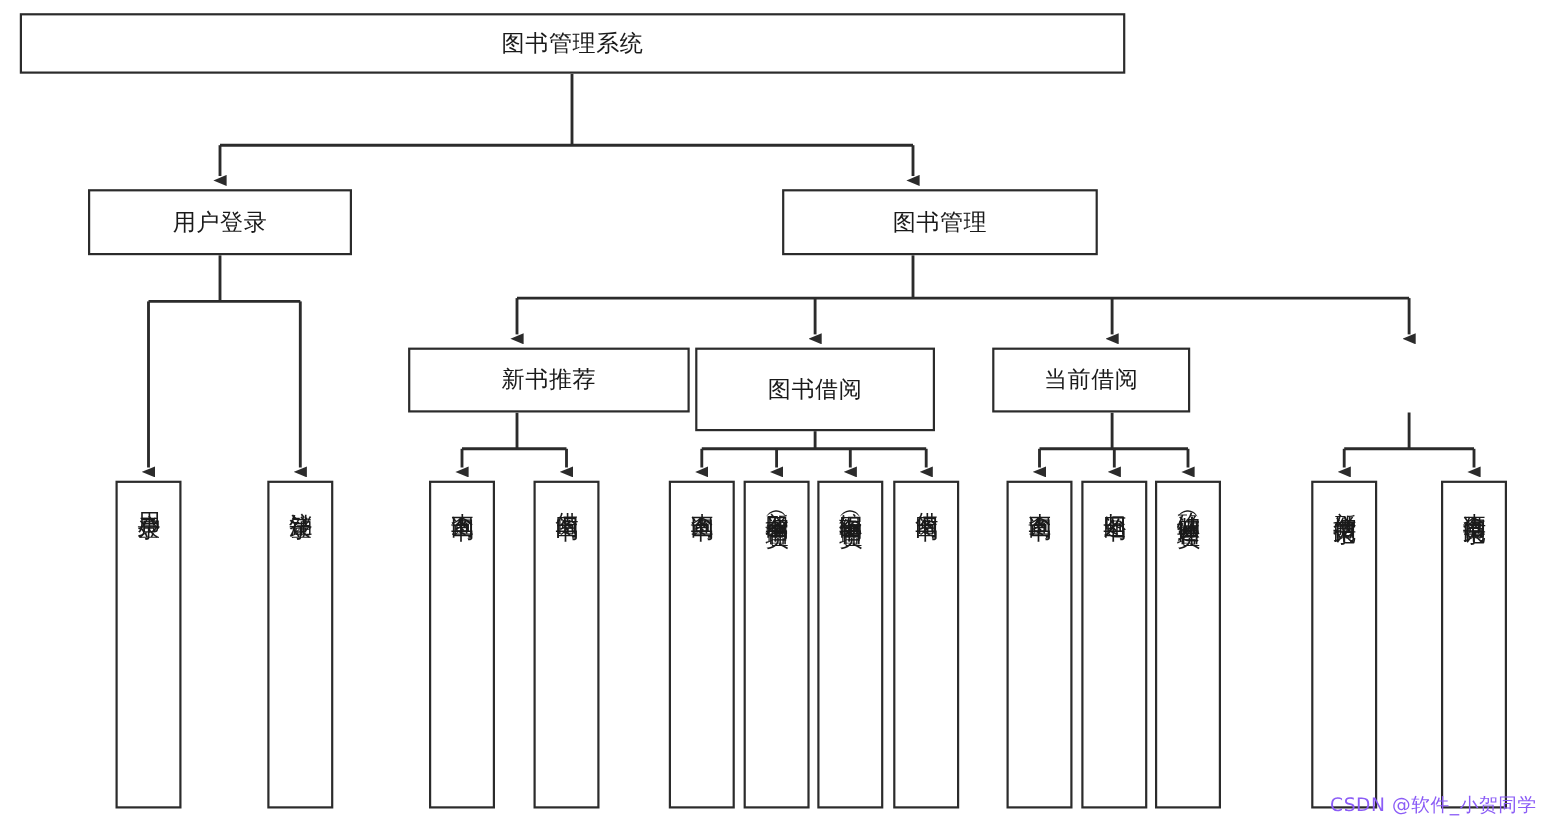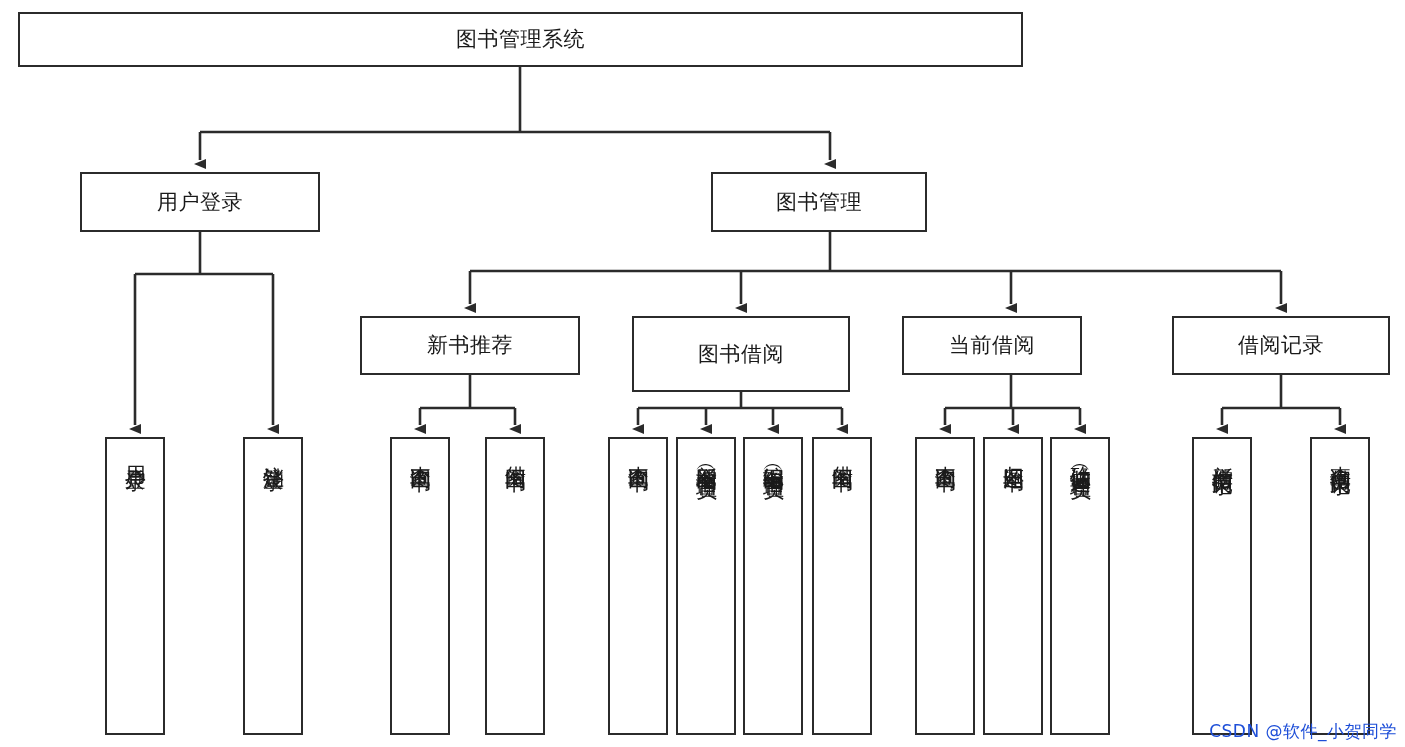--- a/index.html
+++ b/index.html
@@ -51,21 +51,21 @@
   .node-box.vertical {
     align-items: flex-start;
     justify-content: center;
     padding-top: 10px;
   }
   .watermark {
     position: absolute;
     right: 8px;
     bottom: 4px;
     font-size: 17px;
-    color: #1d4ed8;
+    color: #8b5cf6;
     white-space: nowrap;
     letter-spacing: 0.5px;
   }
 </style>
 </head>
 <body>
 
 <div id="canvas">
 
   <svg id="diagram-svg" viewBox="0 0 1405 747" xmlns="http://www.w3.org/2000/svg">
@@ -118,35 +118,32 @@
     </g>
   </svg>
 
   <div class="node-box" style="left: 18px; top: 12px; width: 1005px; height: 55px;">
     <span class="node-label">图书管理系统</span>
   </div>
 
   <div class="node-box" style="left: 80px; top: 172px; width: 240px; height: 60px;">
     <span class="node-label">用户登录</span>
   </div>
-  <div class="node-box" style="left: 711px; top: 172px; width: 216px; height: 60px;">
+  <div class="node-box" style="left: 711px; top: 172px; width: 287px; height: 60px;">
     <span class="node-label">图书管理</span>
   </div>
 
-  <div class="node-box" style="left: 360px; top: 316px; width: 220px; height: 59px;">
+  <div class="node-box" style="left: 371px; top: 316px; width: 256px; height: 59px;">
     <span class="node-label">新书推荐</span>
   </div>
   <div class="node-box" style="left: 632px; top: 316px; width: 218px; height: 76px;">
     <span class="node-label">图书借阅</span>
   </div>
   <div class="node-box" style="left: 902px; top: 316px; width: 180px; height: 59px;">
     <span class="node-label">当前借阅</span>
-  </div>
-  <div class="node-box" style="left: 1172px; top: 316px; width: 218px; height: 59px;">
-    <span class="node-label">借阅记录</span>
   </div>
 
   <div class="node-box vertical" style="left: 105px; top: 437px; width: 60px; height: 298px;">
     <span class="node-label">用户登录</span>
   </div>
   <div class="node-box vertical" style="left: 243px; top: 437px; width: 60px; height: 298px;">
     <span class="node-label">注销登录</span>
   </div>
   <div class="node-box vertical" style="left: 390px; top: 437px; width: 60px; height: 298px;">
     <span class="node-label">查询图书</span>

